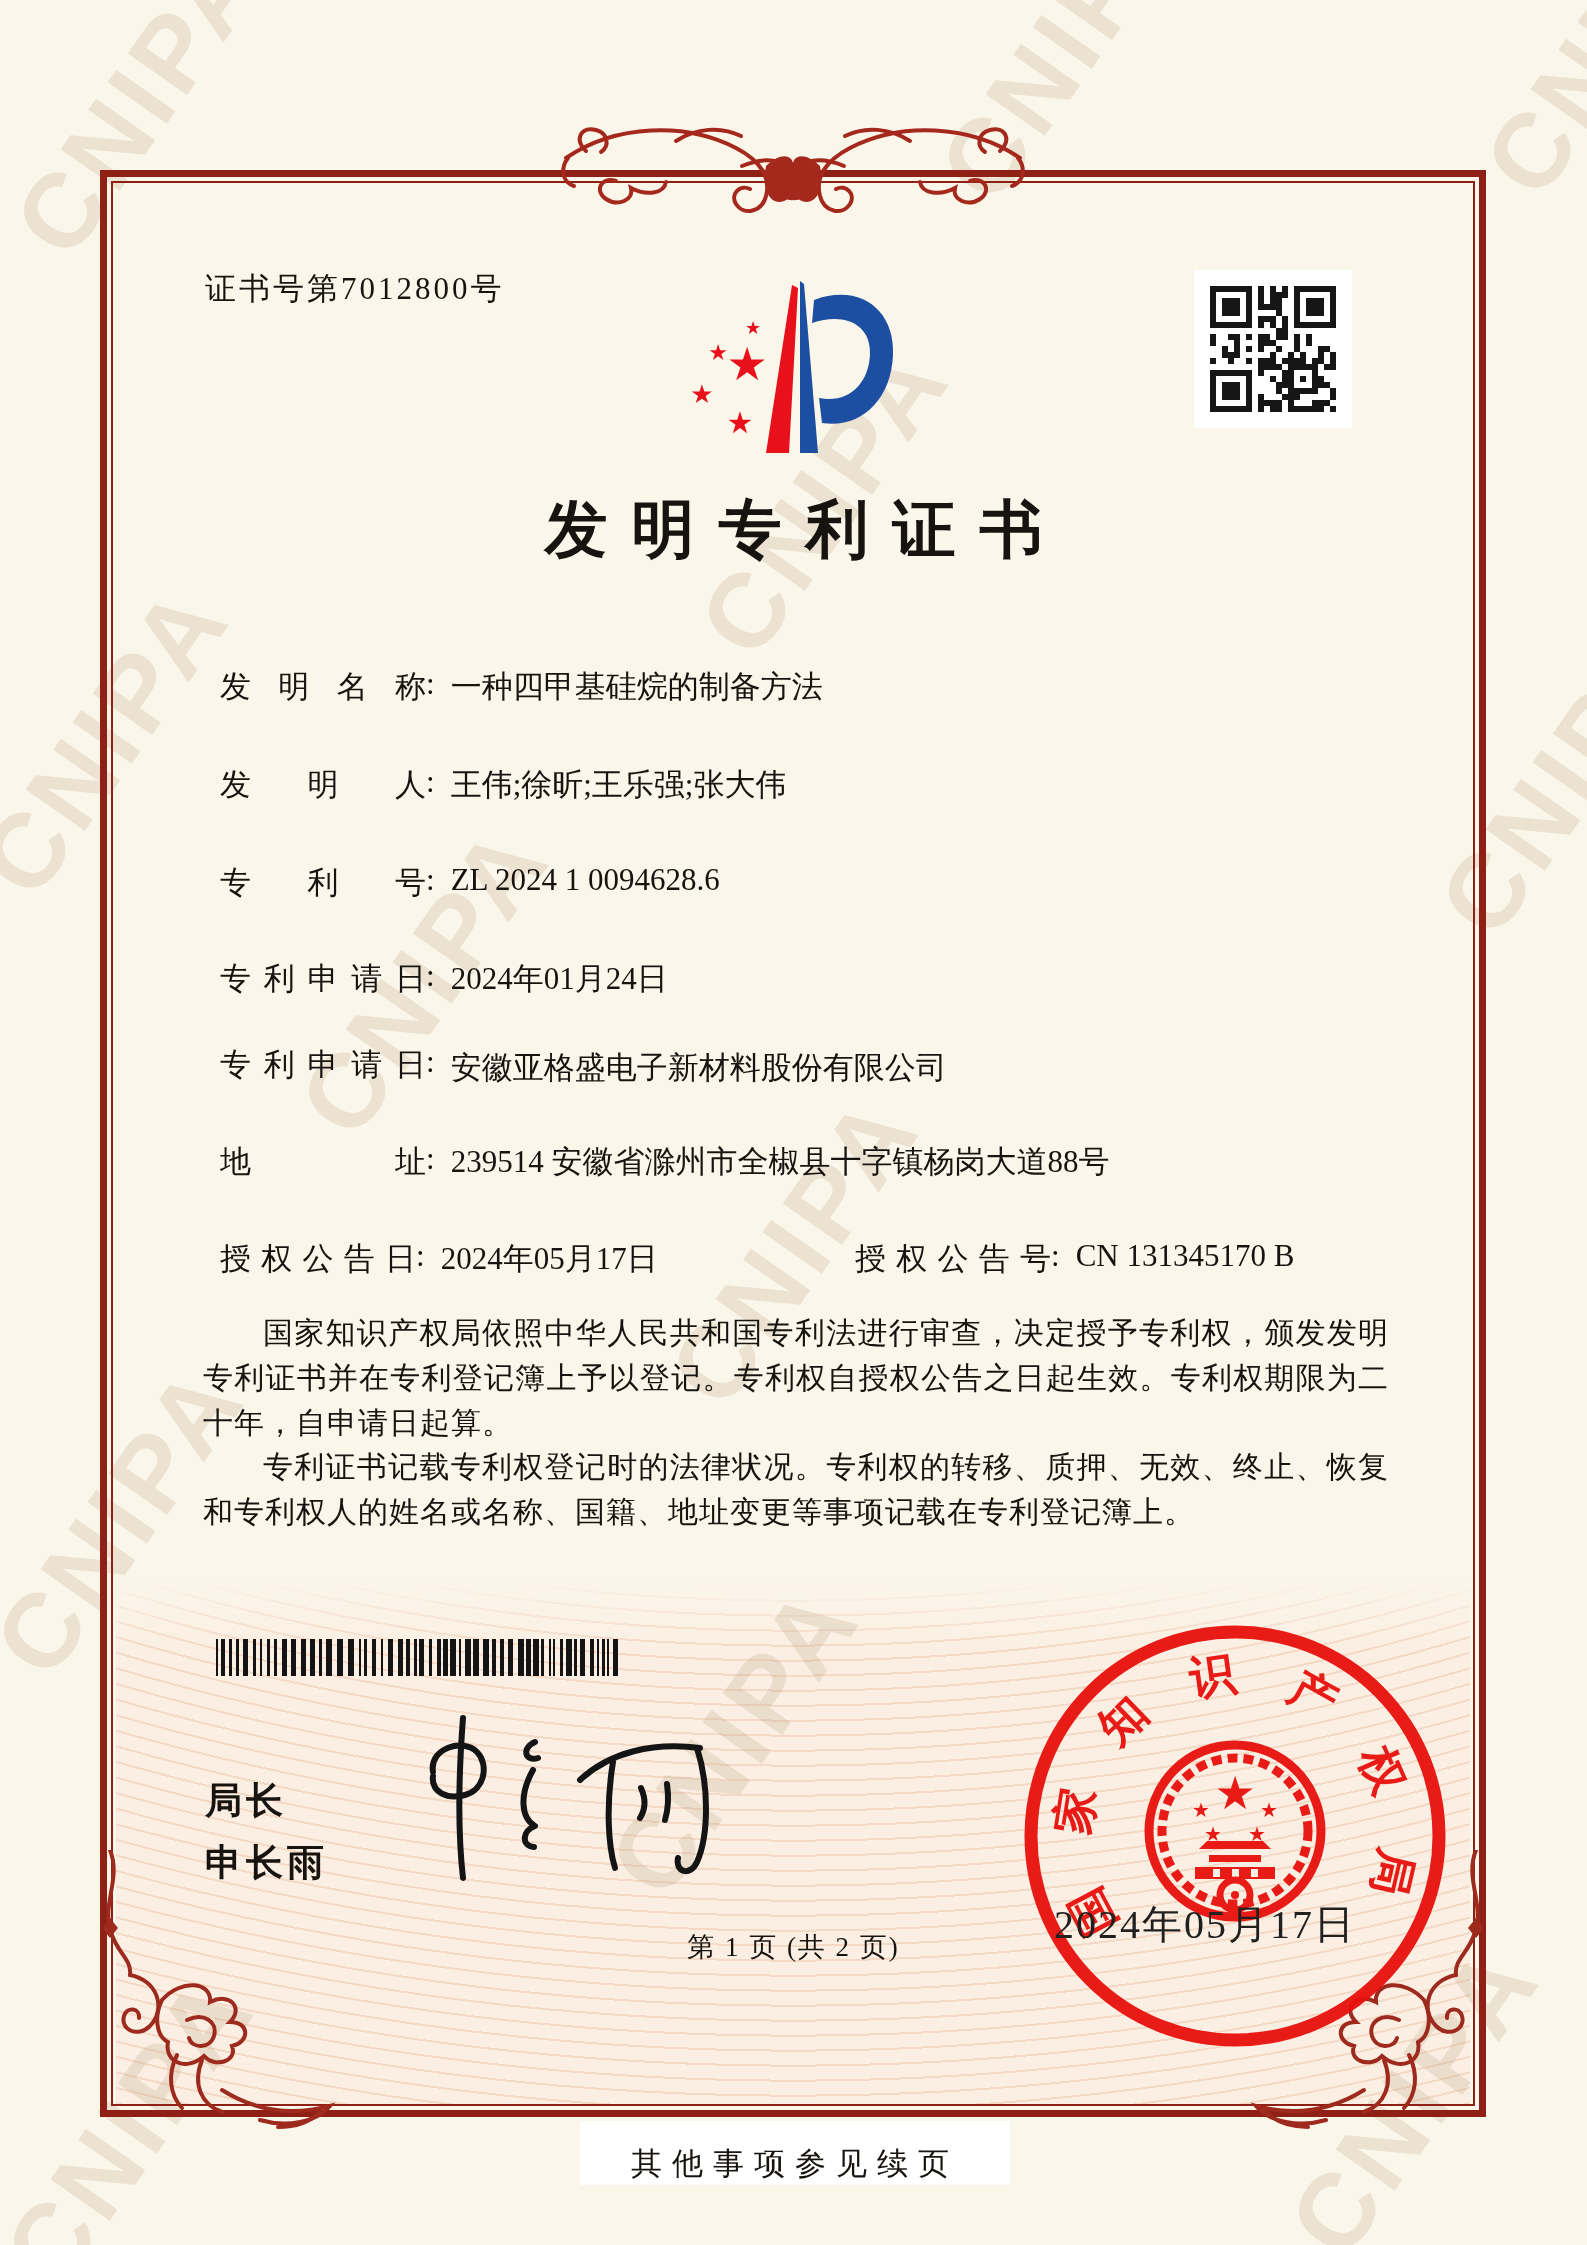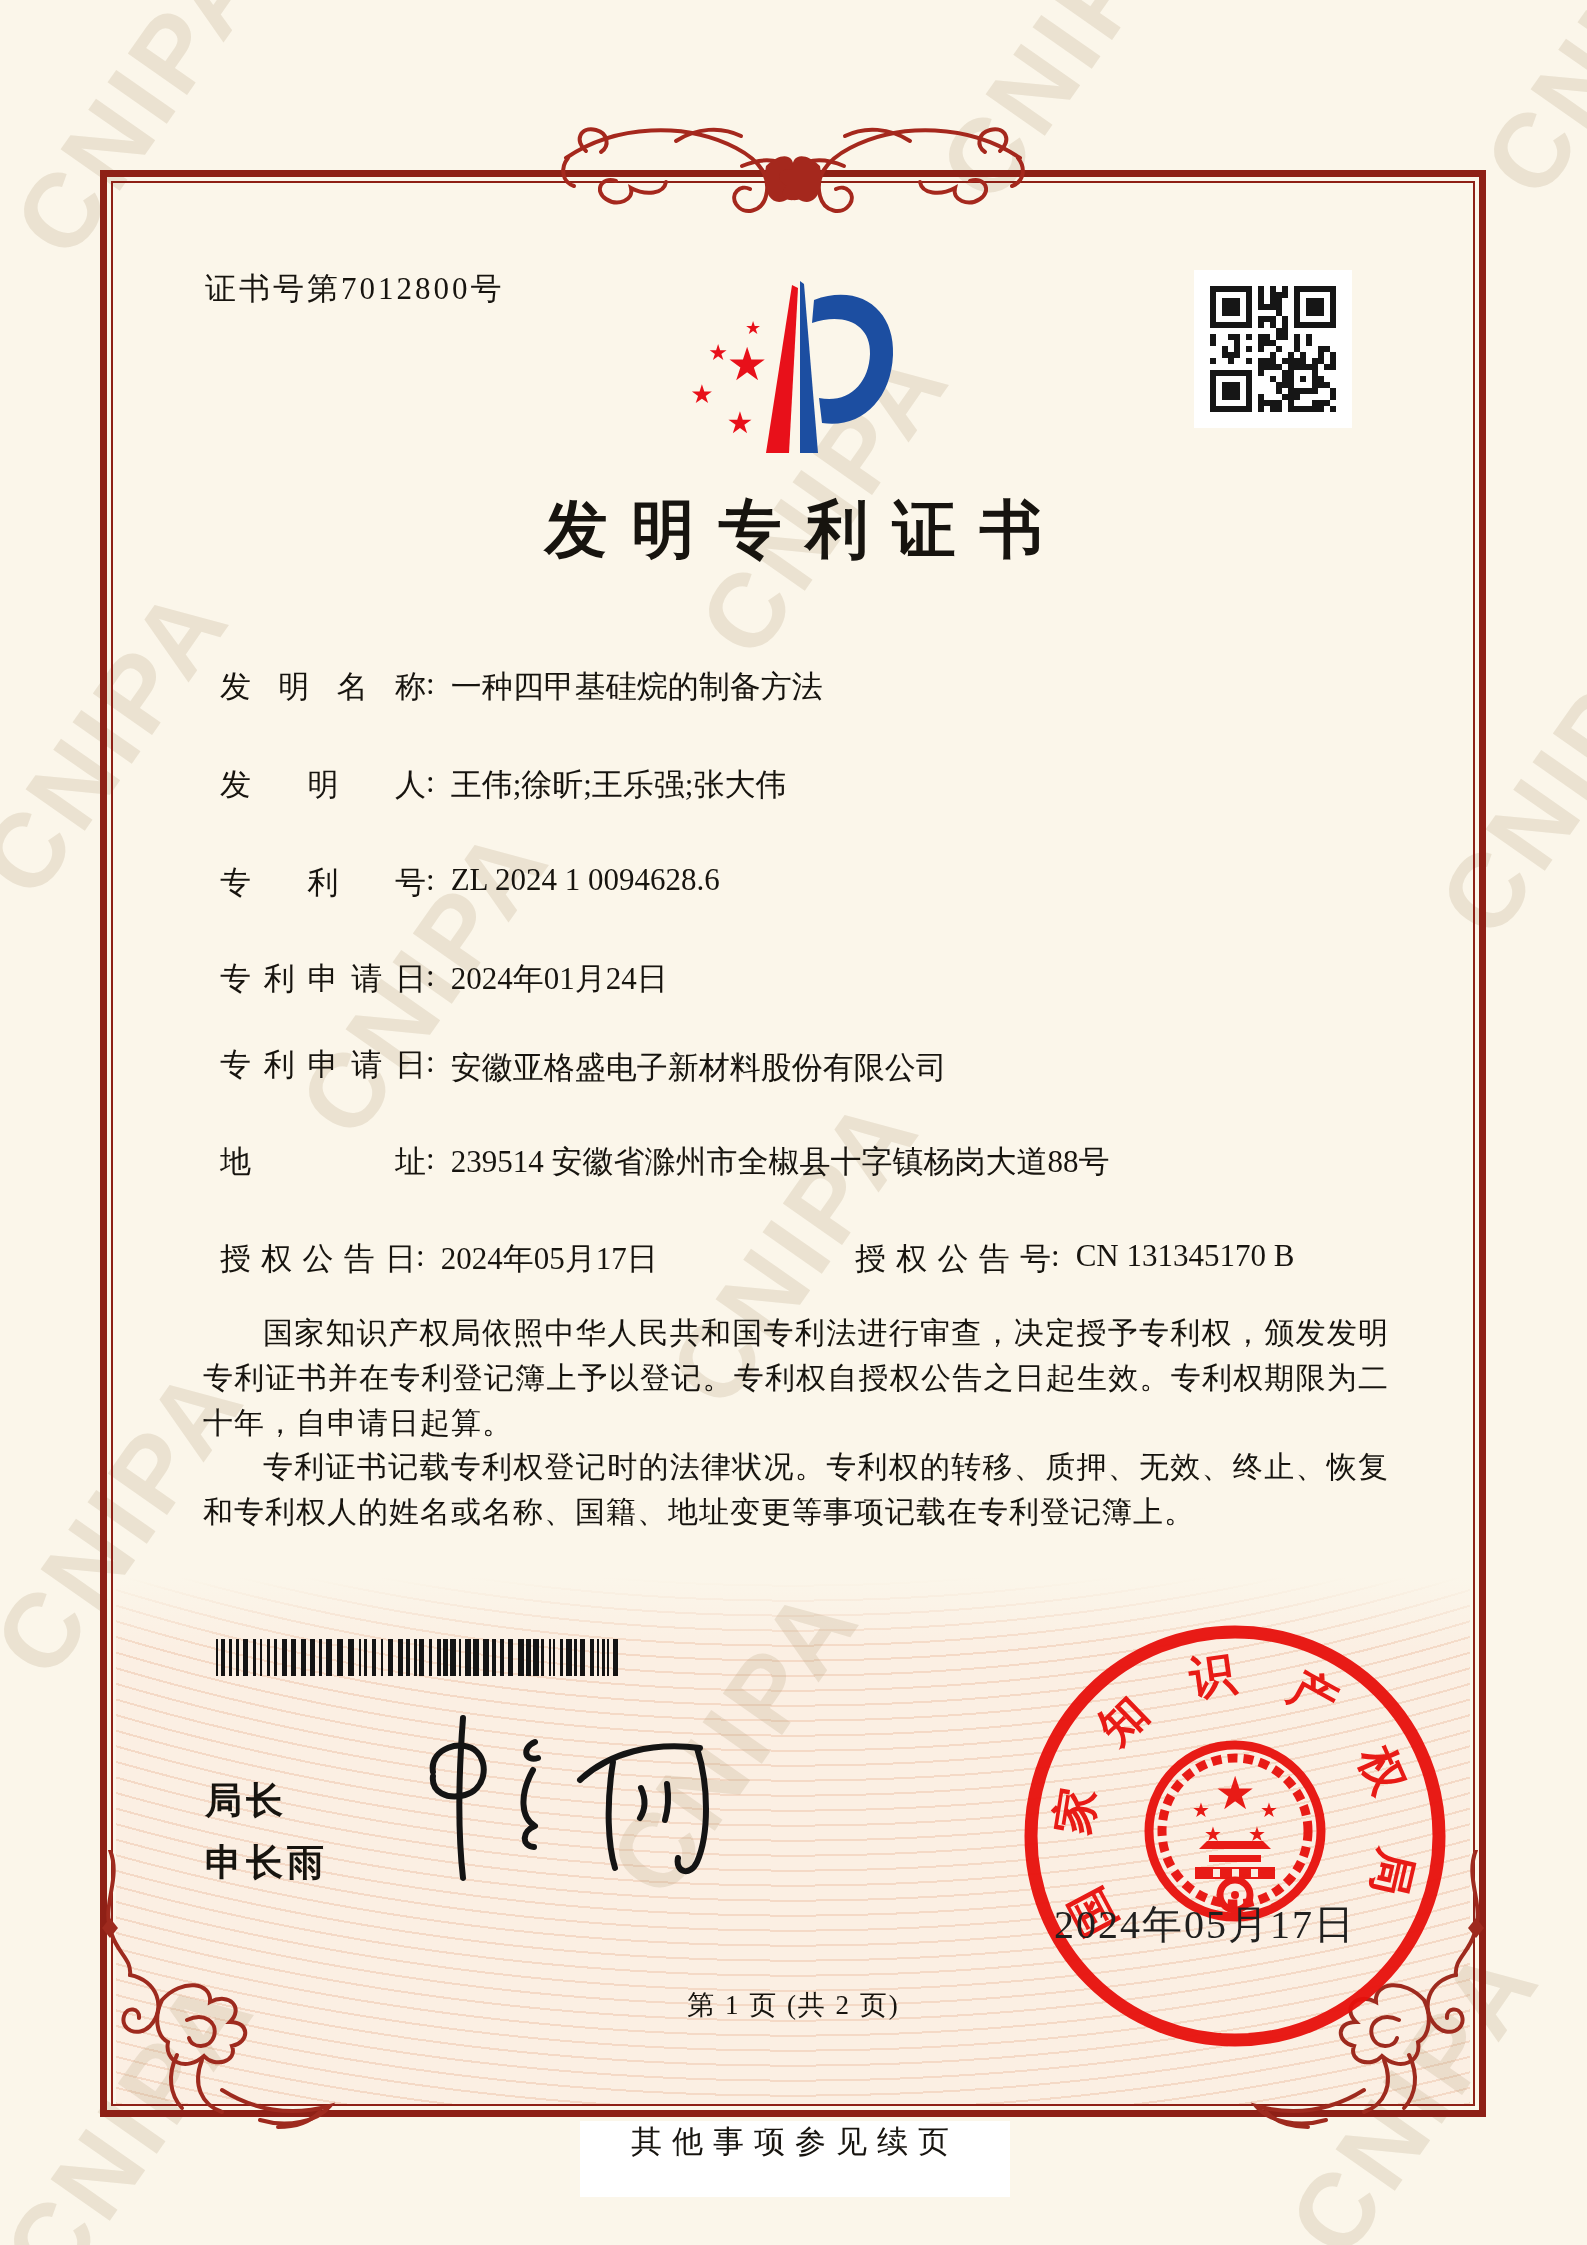--- a/index.html
+++ b/index.html
@@ -60,24 +60,24 @@
     position:absolute; z-index:5; left:205px; font-size:37px; font-weight:700;
     font-family:"Liberation Sans","DejaVu Sans",sans-serif; letter-spacing:4px;
   }
   .chief-title{top:1776px;} .chief-name{top:1838px;}
   .signature{position:absolute; z-index:5; left:375px; top:1700px; width:350px; height:200px;}
   
   .seal{position:absolute; z-index:6; left:1015px; top:1616px; width:440px; height:440px; opacity:0.95;}
   .sealchar{font-family:"Liberation Serif","DejaVu Serif",serif; font-weight:700; font-size:46px; fill:#e8100c;}
   .sealdate{font-family:"Liberation Serif","DejaVu Serif",serif; font-size:40px; fill:#151515; letter-spacing:2px;}
   
-  .page-info{position:absolute; z-index:5; left:0; right:0; top:1987px; text-align:center; font-size:27px; letter-spacing:2px;}
+  .page-info{position:absolute; z-index:5; left:0; right:0; top:1929px; text-align:center; font-size:27px; letter-spacing:2px;}
   .cont-box{
-    position:absolute; z-index:5; left:580px; top:2121px; width:430px; height:76px;
-    background:#ffffff; display:flex; align-items:flex-start; justify-content:center;
+    position:absolute; z-index:5; left:580px; top:2121px; width:430px; height:64px;
+    background:#ffffff; display:flex; align-items:flex-end; justify-content:center;
   }
   .cont-text{font-size:31px; letter-spacing:10px;}
 </style>
 </head>
 <body>
 
 <div class="page">
 
   <div class="wm" style="left:-35px;top:40px">CNIPA</div>
   <div class="wm" style="left:890px;top:-15px">CNIPA</div>

